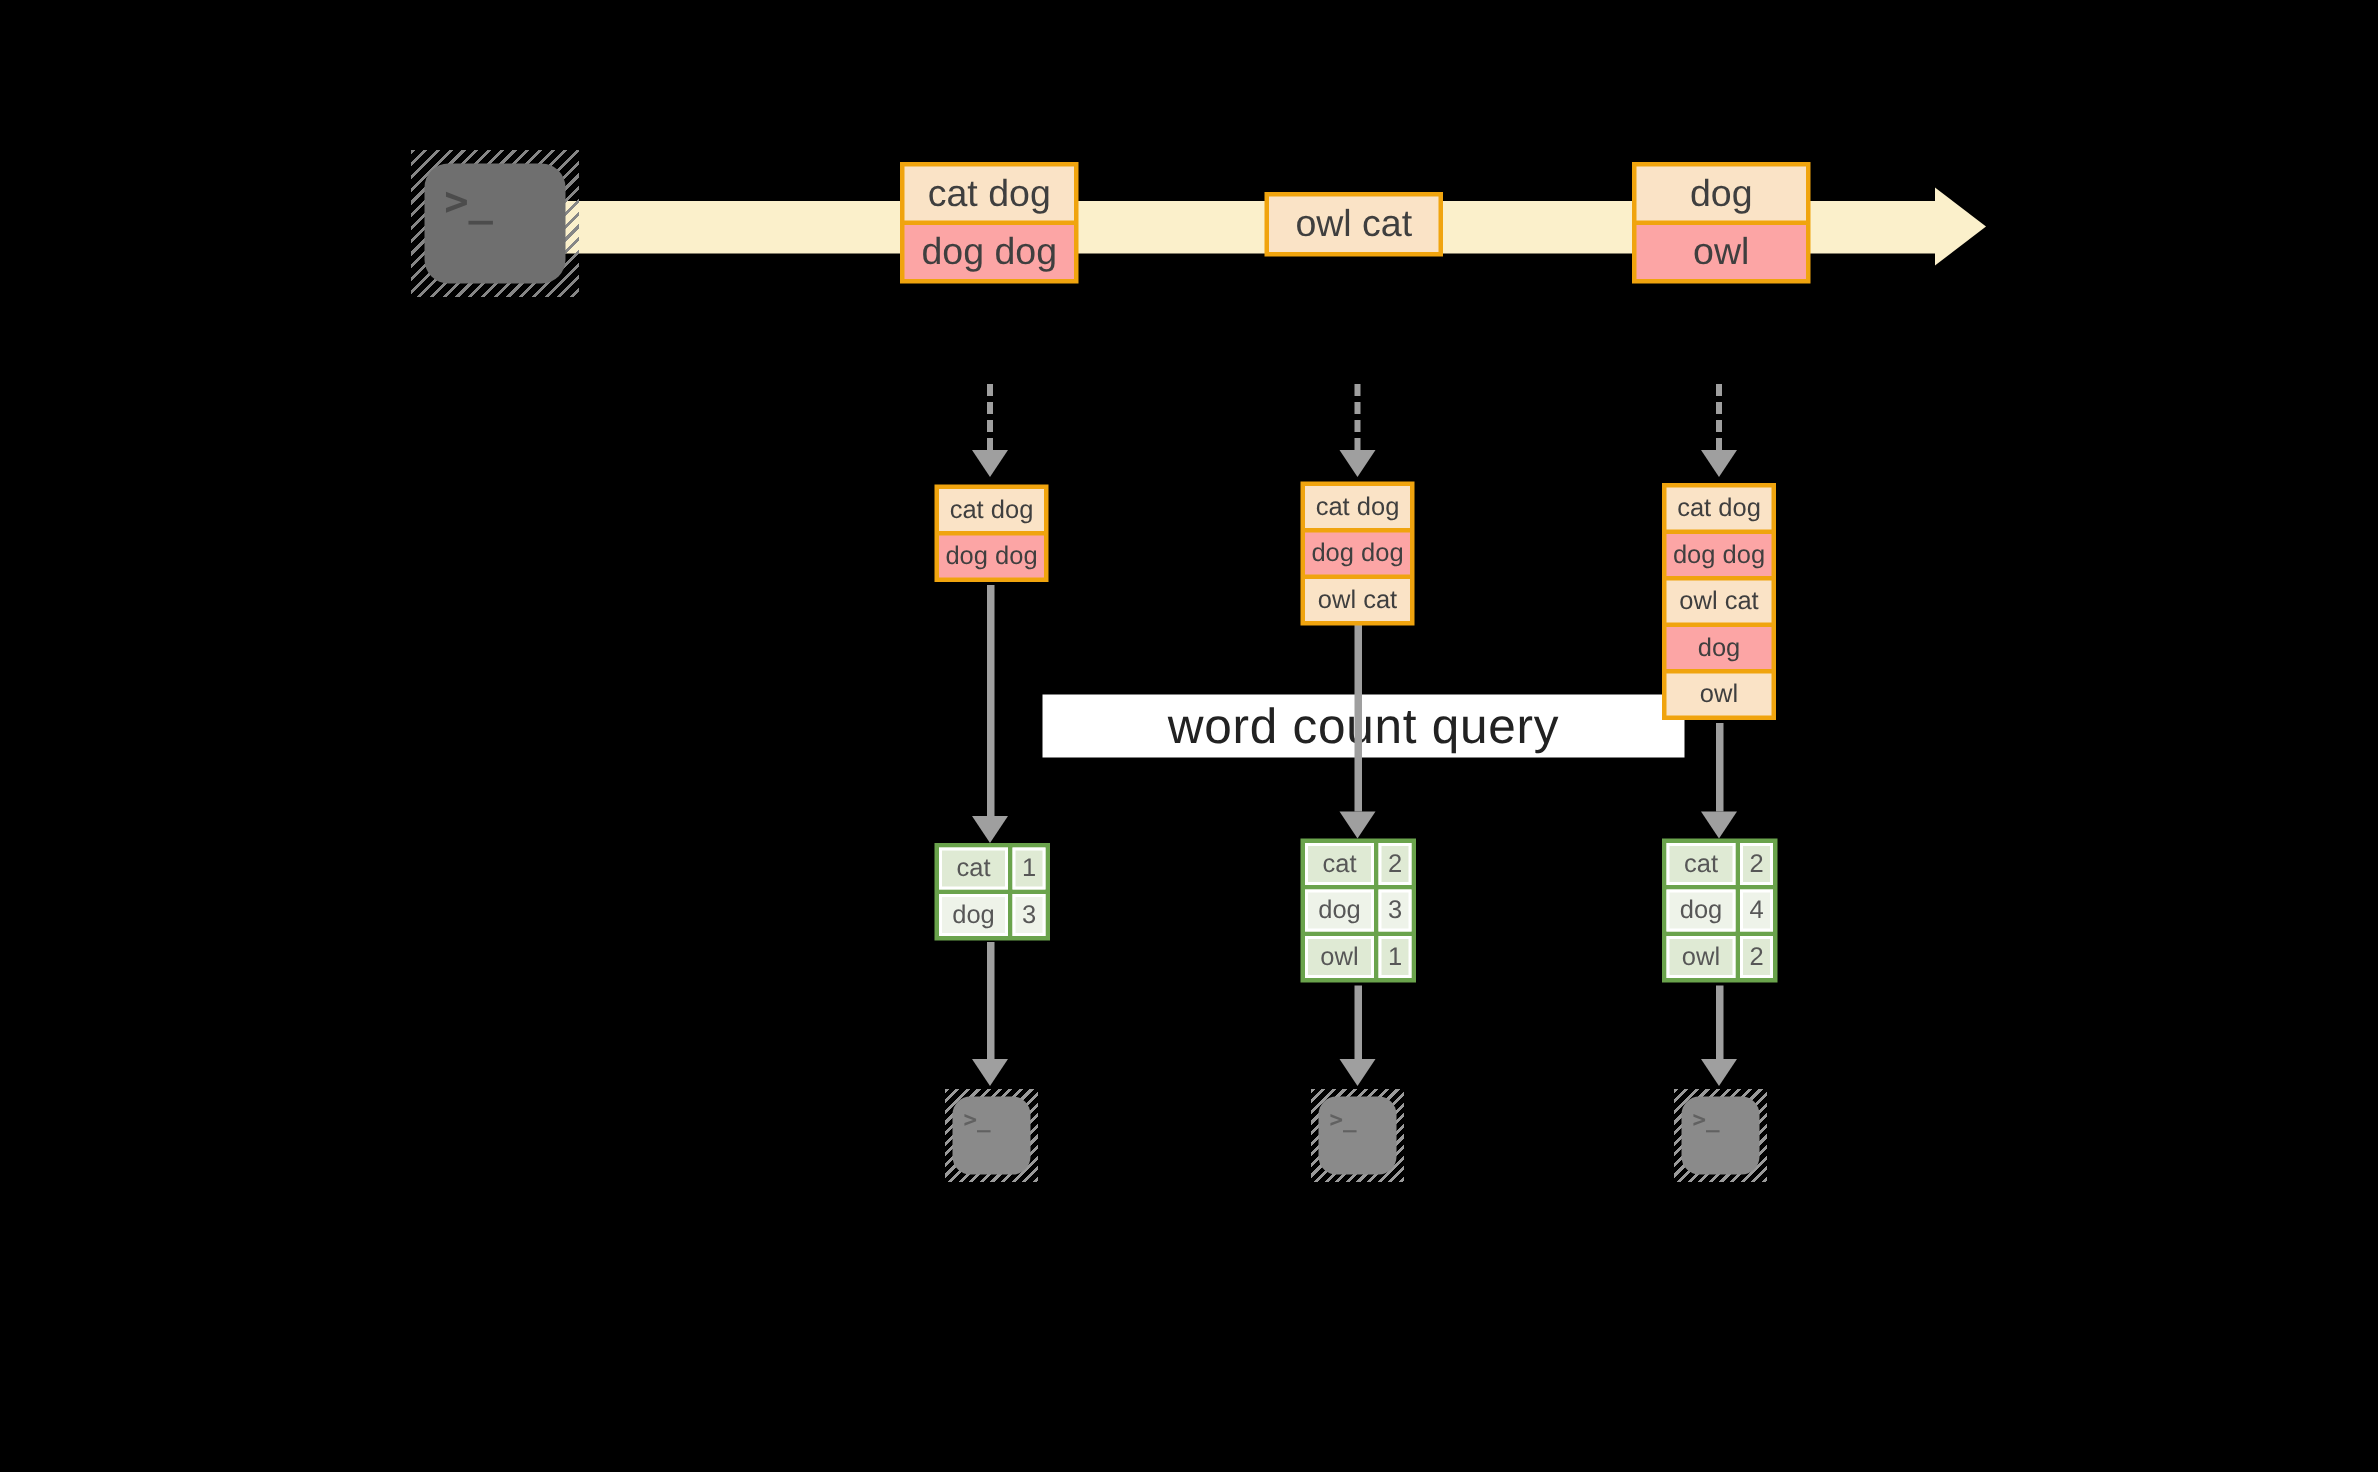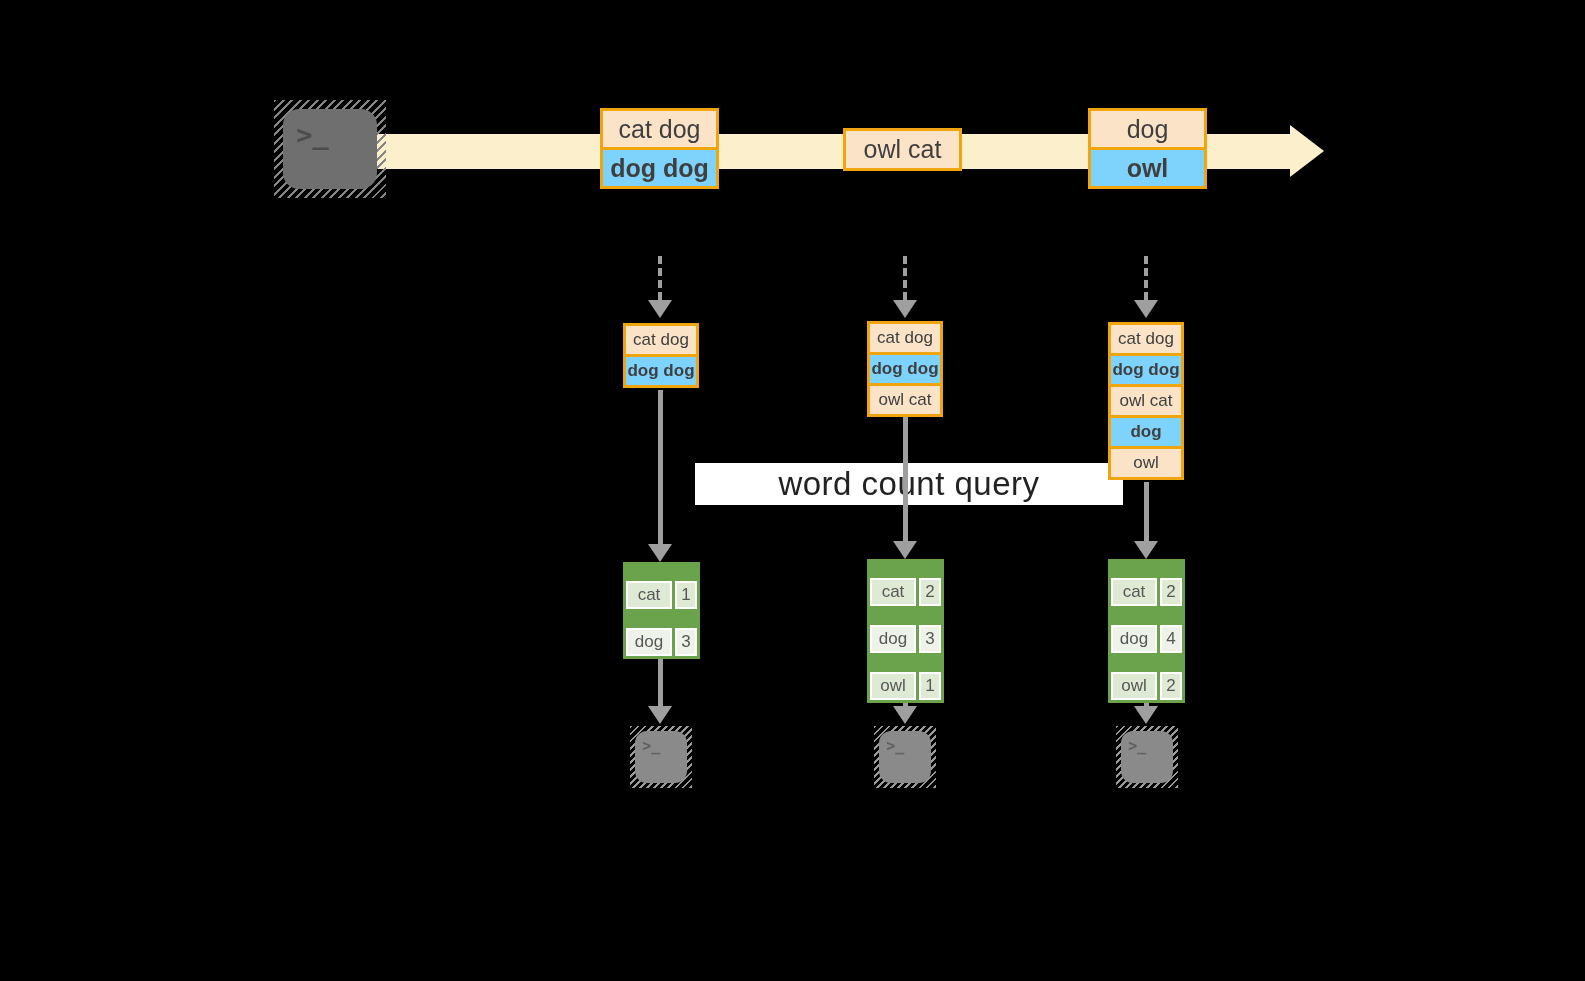--- a/index.html
+++ b/index.html
@@ -11,40 +11,40 @@
   .band-head{position:absolute;left:1290px;top:125px;width:0;height:0;z-index:1;
              border-top:26px solid transparent;border-bottom:26px solid transparent;
              border-left:34px solid #fbf0cb;}
 
   
   .obox{position:absolute;z-index:2;background:#f0a40e;padding:3px;display:flex;flex-direction:column;gap:3px;}
   .obox .row{display:flex;align-items:center;justify-content:center;color:#3f3f3f;}
   .bandbox .row{width:113px;height:36px;font-size:25px;}
   .stack .row{width:70px;height:28px;font-size:17px;}
   .fa{background:#fae3c6;}
-  .fb{background:#7dd3fc;font-weight:bold;}
+  .fb{background:#fca5a5;}
 
   
   .varrow{position:absolute;display:flex;flex-direction:column;align-items:center;
           transform:translateX(-50%);z-index:4;}
   .dashline{width:0;border-left:4px dashed #9f9f9f;}
   .solidline{width:5px;background:#9f9f9f;}
   .head-down{width:0;height:0;border-left:12px solid transparent;border-right:12px solid transparent;
              border-top:18px solid #9f9f9f;}
 
   
   .querybox{position:absolute;left:695px;top:463px;width:428px;height:42px;background:#ffffff;z-index:3;
             display:flex;align-items:center;justify-content:center;
             font-size:33px;color:#222;letter-spacing:0.5px;}
 
   
   .gtable{position:absolute;z-index:5;background:#6aa34c;padding:3px;display:grid;
           grid-template-columns:46px 22px;gap:3px;}
   .gcell{height:24px;border:2px solid #ffffff;display:flex;align-items:center;justify-content:center;
-         font-size:17px;color:#575757;margin-top:16px;}
+         font-size:17px;color:#575757;}
   .ga{background:#dfead4;}
   .gb{background:#eef3e9;}
 
   
   .stack{z-index:5;}
 
   
   .term{position:absolute;z-index:2;}
   .term-lg{left:274px;top:100px;width:112px;height:98px;
            background:repeating-linear-gradient(135deg,#868686 0 2px,transparent 2px 6px);}

